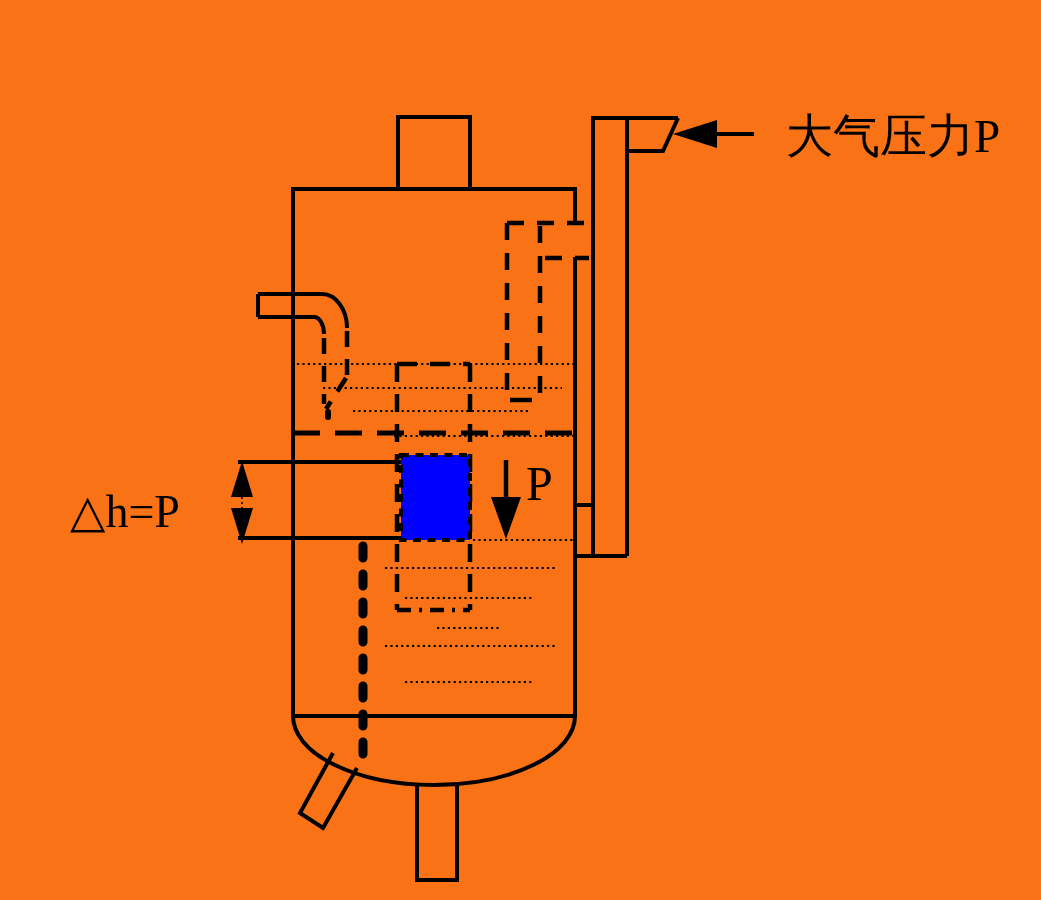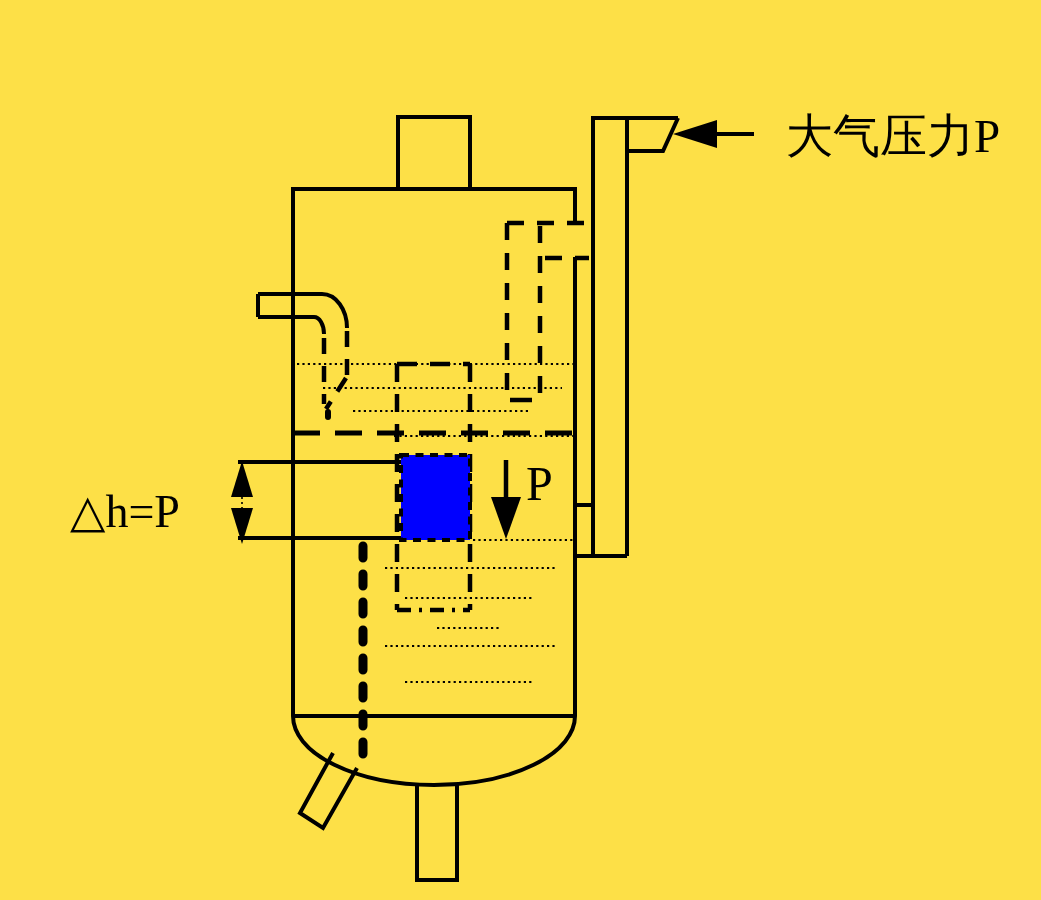--- a/index.html
+++ b/index.html
@@ -1,19 +1,19 @@
 <!DOCTYPE html>
 <html><head>
 <meta charset="utf-8">
 <style>
   html,body { margin:0; padding:0; background:#ffffff; }
   .canvas {
     position:relative;
     width:1041px; height:900px;
-    background:#fde047;
+    background:#f97316;
     font-family:"Liberation Serif","DejaVu Serif",serif;
     overflow:hidden;
   }
   svg { position:absolute; left:0; top:0; display:block; }
   text { font-family:"Liberation Serif","DejaVu Sans",serif; fill:#000; }
 </style>
 </head>
 <body>
 
 <div class="canvas">

